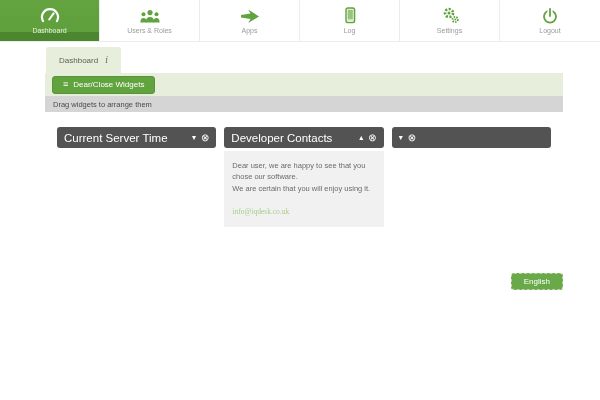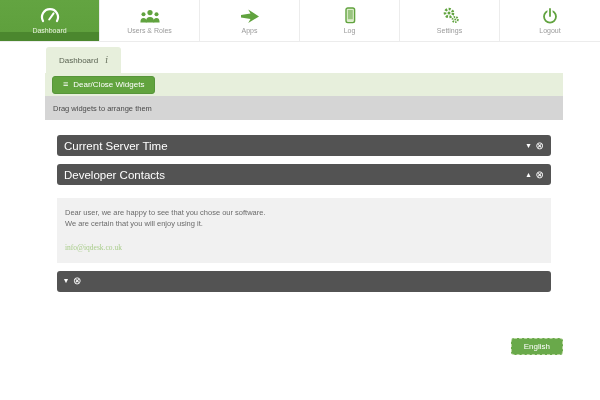--- a/index.html
+++ b/index.html
@@ -35,35 +35,35 @@
   .panel{
     background:#e7efdc;height:23px;display:flex;align-items:center;padding-left:7px;
   }
   .btn-openclose{
     display:inline-flex;align-items:center;gap:5px;height:18px;padding:0 10px;
     background:#61a33e;border:1px solid #57953a;border-radius:3px;
     color:#fff;font-size:8px;cursor:pointer;box-sizing:border-box;
   }
   .btn-openclose .micon{font-size:9px;line-height:1;}
   .hint-bar{
-    background:#d5d5d5;height:24px;display:flex;align-items:center;
+    background:#d5d5d5;height:16px;display:flex;align-items:center;
     padding-left:8px;font-size:7.5px;color:#4a4a4a;
   }
   
-  .widgets-row{display:flex;gap:8px;padding:7px 12px;margin-top:8px;flex-direction:column;}
+  .widgets-row{display:flex;gap:8px;padding:7px 12px;margin-top:8px;}
   .widget-col{flex:1;min-width:0;}
   .widget-header{
     height:21px;background:#535353;border-radius:3px;display:flex;align-items:center;
     padding:0 7px;color:#fff;cursor:move;box-sizing:border-box;
   }
   .widget-title{flex:1;font-size:11.5px;white-space:nowrap;overflow:hidden;}
   .w-chevron{font-size:8px;margin-right:5px;cursor:pointer;line-height:1;}
   .w-close{font-size:10px;cursor:pointer;line-height:1;}
   .widget-body{
-    margin-top:13px;background:#f1f1f1;padding:9px 8px 10px;
+    margin-top:3px;background:#f1f1f1;padding:9px 8px 10px;
     font-size:7.5px;color:#6b6b6b;line-height:1.5;
   }
   .widget-body .email{display:inline-block;margin-top:12px;color:#a9cd8b;text-decoration:none;cursor:pointer;font-family:Liberation Serif, serif;}
   
   .lang-wrap{margin-top:36px;text-align:right;}
   .btn-lang{
     display:inline-block;background:#69a94a;border:1px dashed #b9d6a0;border-radius:3px;
     color:#fff;font-size:8px;padding:3px 12px;cursor:pointer;
   }
 </style>

